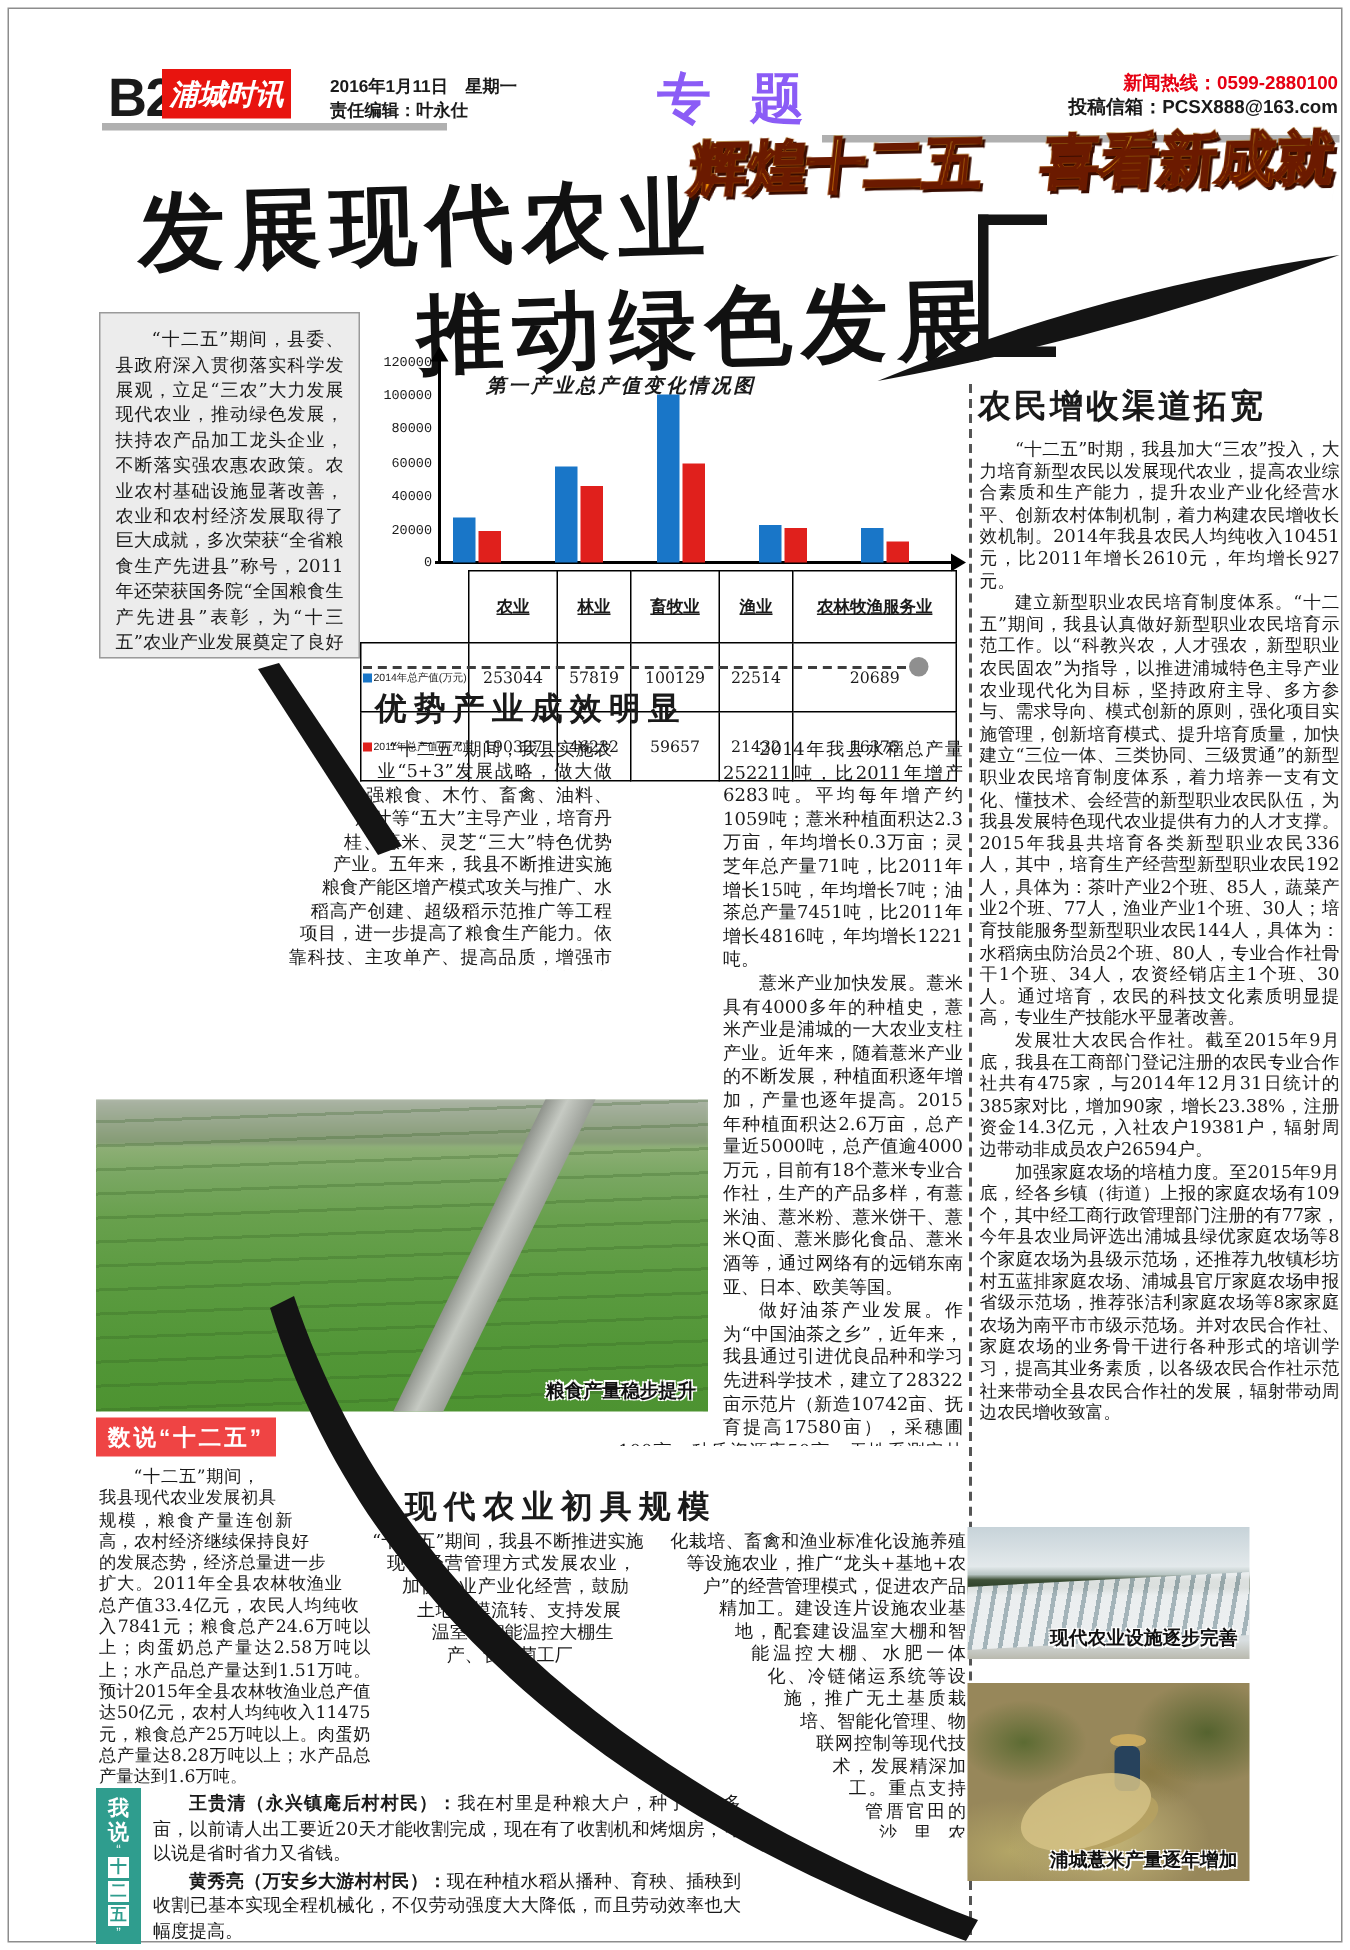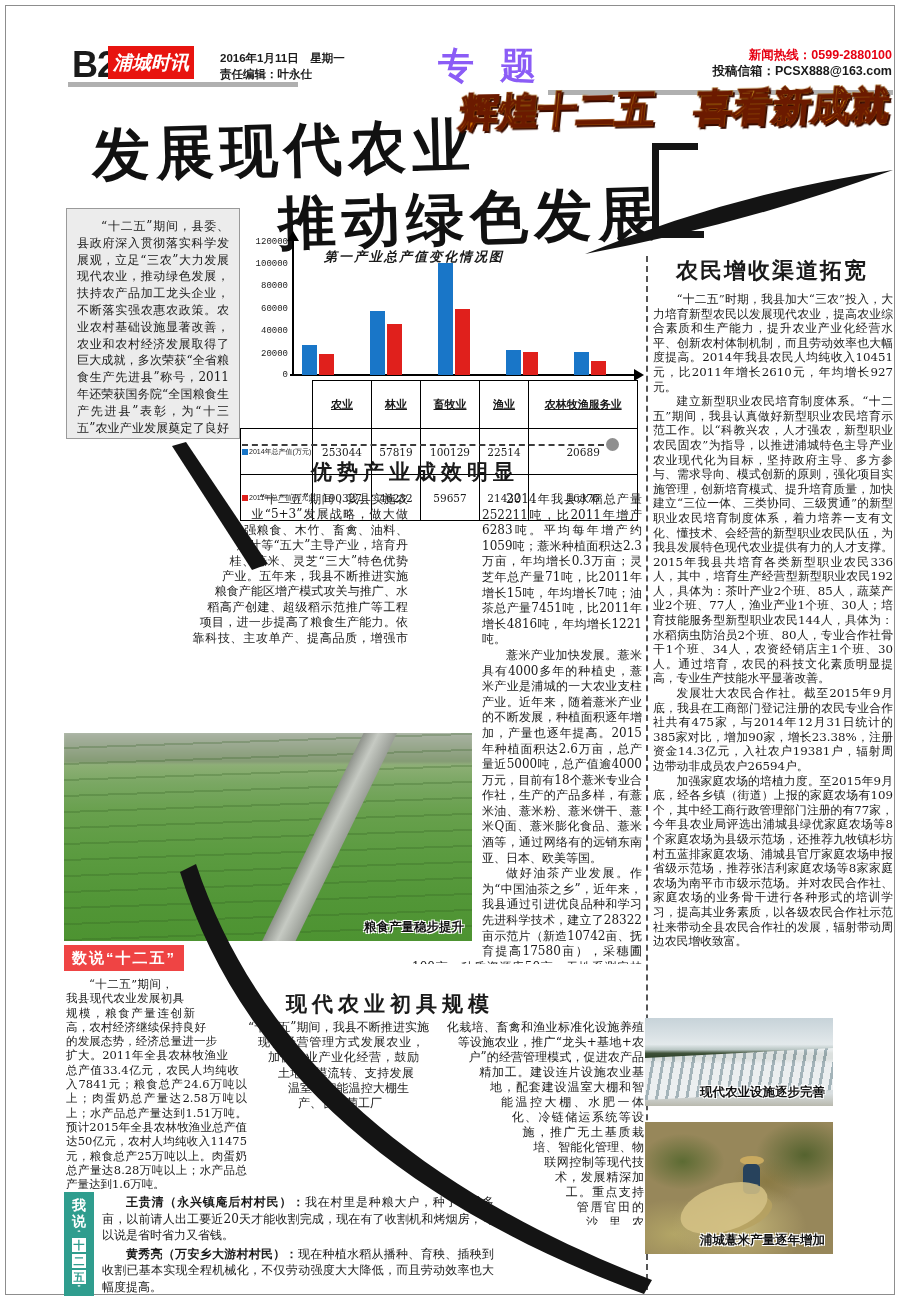--- a/index.html
+++ b/index.html
@@ -55,21 +55,21 @@
   #chart-table td.legend{font-size:7px;text-align:left;white-space:nowrap;width:52px;font-family:"Liberation Sans",sans-serif;}
   #chart-table td.noborder{border:none;}
   #chart-table .cat{text-decoration:underline;font-weight:bold;font-size:11px;}
   .sq{display:inline-block;width:6px;height:6px;margin-right:1px;vertical-align:middle;}
   #dash-line{left:242px;top:444px;width:362px;border-top:2px dashed #3d3d3d;}
   #dash-dot{left:606px;top:438px;width:13px;height:13px;border-radius:50%;background:#8f8f8f;}
 
   #vsep{left:646px;top:256px;height:1034px;border-left:2px dashed #555;}
 
   
-  .sec-head{font-weight:900;font-size:21px;letter-spacing:5px;text-align:center;white-space:nowrap;}
+  .sec-head{font-weight:900;font-size:21px;letter-spacing:5px;text-align:left;white-space:nowrap;}
   #ys-head{left:250px;top:458px;width:330px;}
   .body-serif{font-family:"DejaVu Serif","Liberation Serif",serif;text-align:justify;}
   #ys-left{left:187px;top:492px;width:221px;height:155px;font-size:12px;line-height:15.4px;overflow:hidden;}
   .ysl-cut{float:left;width:72px;height:150px;shape-outside:polygon(0 0,100% 0,0 100%);}
   #ys-right{left:412px;top:492px;width:230px;height:472px;font-size:12px;line-height:15.6px;overflow:hidden;}
   #ys-right p,#rc-text p{margin:0;text-indent:2em;}
   .ph-spacer{float:left;width:70px;height:226px;margin-top:240px;}
 
   
   #photo-field{left:64px;top:733px;width:408px;height:208px;overflow:hidden;
@@ -266,21 +266,21 @@
     <span class="wbox">五</span>
     <span class="wq">”</span>
   </div>
   <div class="abs body-serif" id="ws-text">
     <p><span class="q-name">王贵清（永兴镇庵后村村民）：</span><span>我在村里是种粮大户，种了200多亩，以前请人出工要近20天才能收割完成，现在有了收割机和烤烟房，可以说是省时省力又省钱。</span></p>
     <p><span class="q-name">黄秀亮（万安乡大游村村民）：</span><span>现在种植水稻从播种、育秧、插秧到收割已基本实现全程机械化，不仅劳动强度大大降低，而且劳动效率也大幅度提高。</span></p>
   </div>
 
   <div class="abs sec-head" id="rc-head">农民增收渠道拓宽</div>
   <div class="abs body-serif" id="rc-text">
-    <p>“十二五”时期，我县加大“三农”投入，大力培育新型农民以发展现代农业，提高农业综合素质和生产能力，提升农业产业化经营水平、创新农村体制机制，而且劳动效率也大幅度提高。2014年我县农民人均纯收入10451元，比2011年增长2610元，年均增长927元。</p>
+    <p>“十二五”时期，我县加大“三农”投入，大力培育新型农民以发展现代农业，提高农业综合素质和生产能力，提升农业产业化经营水平、创新农村体制机制，着力构建农民增收长效机制。2014年我县农民人均纯收入10451元，比2011年增长2610元，年均增长927元。</p>
     <p>建立新型职业农民培育制度体系。“十二五”期间，我县认真做好新型职业农民培育示范工作。以“科教兴农，人才强农，新型职业农民固农”为指导，以推进浦城特色主导产业农业现代化为目标，坚持政府主导、多方参与、需求导向、模式创新的原则，强化项目实施管理，创新培育模式、提升培育质量，加快建立“三位一体、三类协同、三级贯通”的新型职业农民培育制度体系，着力培养一支有文化、懂技术、会经营的新型职业农民队伍，为我县发展特色现代农业提供有力的人才支撑。2015年我县共培育各类新型职业农民336人，其中，培育生产经营型新型职业农民192人，具体为：茶叶产业2个班、85人，蔬菜产业2个班、77人，渔业产业1个班、30人；培育技能服务型新型职业农民144人，具体为：水稻病虫防治员2个班、80人，专业合作社骨干1个班、34人，农资经销店主1个班、30人。通过培育，农民的科技文化素质明显提高，专业生产技能水平显著改善。</p>
     <p>发展壮大农民合作社。截至2015年9月底，我县在工商部门登记注册的农民专业合作社共有475家，与2014年12月31日统计的385家对比，增加90家，增长23.38%，注册资金14.3亿元，入社农户19381户，辐射周边带动非成员农户26594户。</p>
     <p>加强家庭农场的培植力度。至2015年9月底，经各乡镇（街道）上报的家庭农场有109个，其中经工商行政管理部门注册的有77家，今年县农业局评选出浦城县绿优家庭农场等8个家庭农场为县级示范场，还推荐九牧镇杉坊村五蓝排家庭农场、浦城县官厅家庭农场申报省级示范场，推荐张洁利家庭农场等8家家庭农场为南平市市级示范场。并对农民合作社、家庭农场的业务骨干进行各种形式的培训学习，提高其业务素质，以各级农民合作社示范社来带动全县农民合作社的发展，辐射带动周边农民增收致富。</p>
   </div>
 
   <div class="abs" id="photo-gh">
     <div class="tunnels"></div>
     <div class="photo-cap">现代农业设施逐步完善</div>
   </div>
   <div class="abs" id="photo-hv">

